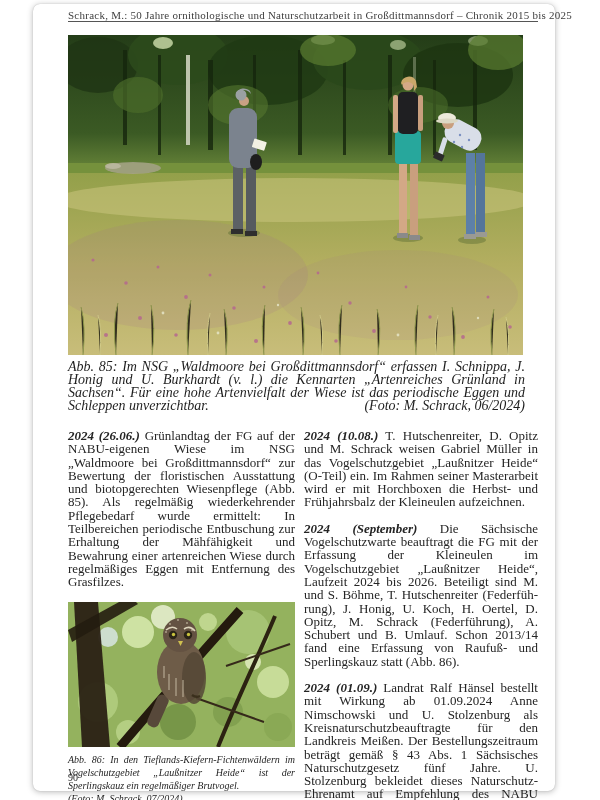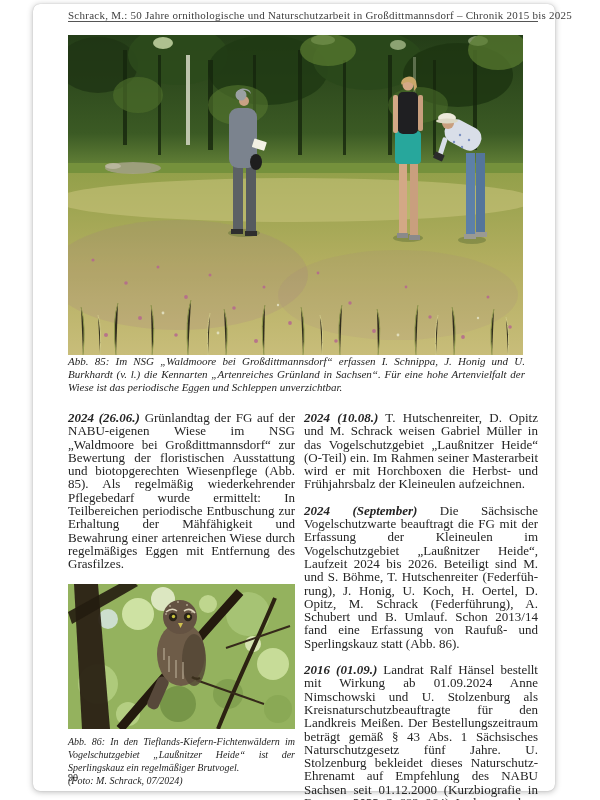--- a/index.html
+++ b/index.html
@@ -20,22 +20,22 @@
   .running-header {
     font-size:11px; letter-spacing:0.25px; color:var(--header_text, #3e3e3e);
     padding-bottom:0; border-bottom:1px solid var(--rule, #555555);
     white-space:nowrap;
   }
 
   .figure-main { margin-top:13px; width:455px; height:320px; overflow:hidden; }
   .figure-main svg, .figure-owl svg { display:block; width:100%; height:100%; }
 
   .caption {
-    width:457px;
-    font-style:italic; font-size:11px; line-height:13px; color:#1e1e1e;
+    margin-top:5px; width:457px;
+    font-style:italic; font-size:14px; line-height:13px; color:#1e1e1e;
     text-align:justify;
   }
   .caption .credit-overlay { display:block; text-align:right; margin-top:-13px; }
 
   .cols { display:flex; margin-top:17px; }
   .col-left  { width:227px; margin-right:9px; }
   .col-right { width:234px; }
 
   p.body-par {
     margin:0 0 13px 0;
@@ -213,20 +213,21 @@
             <circle cx="150" cy="298" r="1.4"></circle>
             <circle cx="210" cy="270" r="1.2"></circle>
           <circle cx="330" cy="300" r="1.4"></circle>
             <circle cx="410" cy="283" r="1.2"></circle>
         </g>
       </svg>
     </div>
 
     <div class="caption">
       <span>Abb. 85: Im NSG „Waldmoore bei Großdittmannsdorf“ erfassen I. Schnippa, J. Honig und U. Burkhardt (v. l.) die Kennarten „Artenreiches Grünland in Sachsen“. Für eine hohe Artenvielfalt der Wiese ist das periodische Eggen und Schleppen unverzichtbar.</span>
+      <span class="credit-overlay">(Foto: M. Schrack, 06/2024)</span>
     </div>
 
     <div class="cols">
 
       <div class="col-left">
         <p class="body-par">
           <span class="lead">2024 (26.06.)</span>
           <span>Grünlandtag der FG auf der NABU-eigenen Wiese im NSG „Waldmoore bei Großdittmannsdorf“ zur Bewertung der floristischen Ausstattung und biotop­gerechten Wiesenpflege (Abb. 85). Als regelmäßig wie­derkehrender Pflegebedarf wurde ermittelt: In Teilbereichen periodische Entbuschung zur Erhaltung der Mähfähigkeit und Bewahrung einer artenreichen Wiese durch regelmäßiges Eggen mit Entfernung des Grasfilzes.</span>
         </p>
 
@@ -292,21 +293,21 @@
       <div class="col-right">
         <p class="body-par">
           <span class="lead">2024 (10.08.)</span>
           <span>T. Hutschenreiter, D. Opitz und M. Schrack weisen Gabriel Müller in das Vogelschutzgebiet „Laußnitzer Heide“ (O-Teil) ein. Im Rahmen seiner Masterarbeit wird er mit Horchboxen die Herbst- und Frühjahrs­balz der Kleineulen aufzeichnen.</span>
         </p>
         <p class="body-par">
           <span class="lead">2024 (September)</span>
           <span>Die Sächsische Vogelschutz­warte beauftragt die FG mit der Erfassung der Kleineulen im Vogelschutzgebiet „Laußnitzer Heide“, Laufzeit 2024 bis 2026. Beteiligt sind M. und S. Böhme, T. Hutschenreiter (Federfüh­rung), J. Honig, U. Koch, H. Oertel, D. Opitz, M. Schrack (Federführung), A. Schubert und B. Umlauf. Schon 2013/14 fand eine Erfassung von Raufuß- und Sperlingskauz statt (Abb. 86).</span>
         </p>
         <p class="body-par">
-          <span class="lead">2016 (01.09.)</span>
+          <span class="lead">2024 (01.09.)</span>
           <span>Landrat Ralf Hänsel bestellt mit Wirkung ab 01.09.2024 Anne Nimschowski und U. Stolzenburg als Kreisnaturschutz­beauftragte für den Landkreis Meißen. Der Bestellungszeitraum beträgt gemäß § 43 Abs. 1 Sächsisches Naturschutzgesetz fünf Jahre. U. Stolzenburg bekleidet dieses Natur­schutz-Ehrenamt auf Empfehlung des NABU Sachsen seit 01.12.2000 (Kurzbiografie in</span>
           <span class="smallcaps">Behrens</span>
           <span class="cite-year">2022</span><span>, S. 682–964). In den von der</span>
         </p>
       </div>
 
     </div>
   </div>
 
   <div class="pagenum">90</div>

